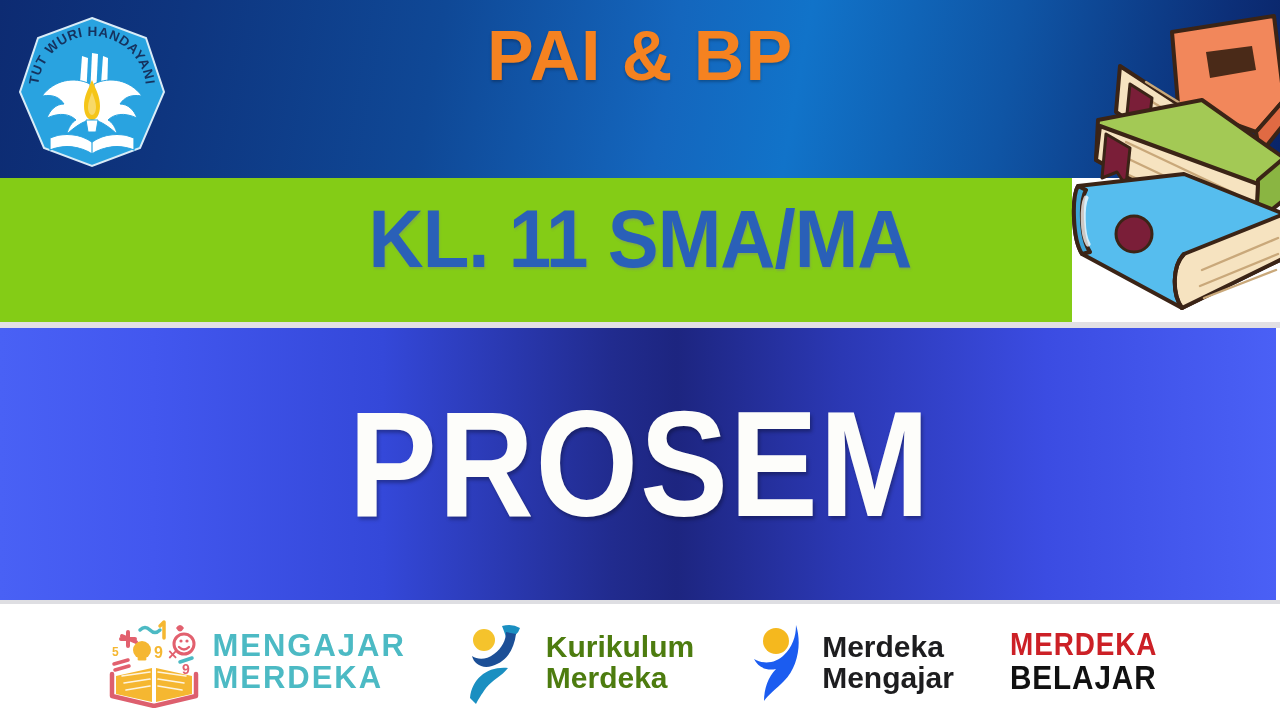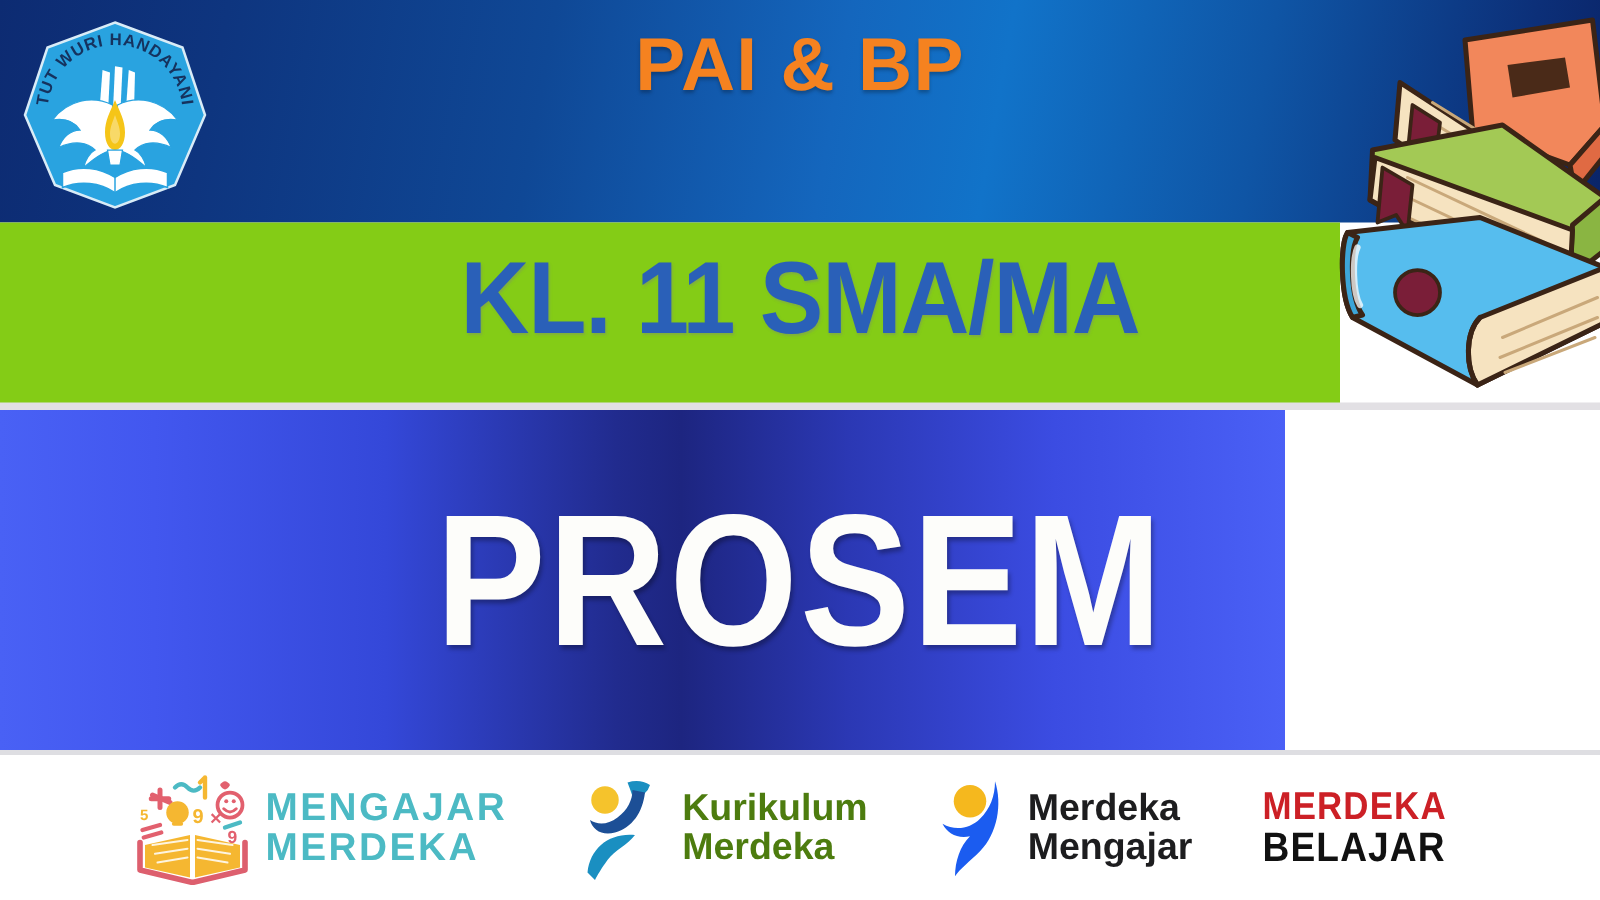--- a/index.html
+++ b/index.html
@@ -9,21 +9,21 @@
   #stage { position:relative; width:1280px; height:720px; background:#ffffff; }
 
   
   .header-band{
     position:absolute; left:0; top:0; width:1280px; height:178px;
     background:linear-gradient(100deg,#0d2b72 0%,#0e357f 14%,#0f4896 34%,#1466bd 52%,#1173c9 62%,#0f55a5 78%,#0c2f78 94%,#0a2468 100%);
     overflow:hidden;
   }
   .header-title{
     position:absolute; left:0; top:20px; width:1280px; text-align:center;
-    font-size:60px; font-weight:bold; color:#f58220;
+    font-size:70px; font-weight:bold; color:#f58220;
     letter-spacing:1px; line-height:1.05;
     font-family:"Liberation Sans", sans-serif;
     text-shadow:0 2px 3px rgba(0,0,0,.25);
   }
 
   
   .kemdikbud-logo{ position:absolute; left:16px; top:14px; width:152px; height:156px; }
 
   
   .subtitle-band{
@@ -41,21 +41,21 @@
 
   
   .books{ position:absolute; right:-4px; top:8px; width:224px; height:320px; }
 
   
   .prosem-rule{
     position:absolute; left:0; top:322px; width:1280px; height:6px;
     background:#e2e0e4;
   }
   .prosem-band{
-    position:absolute; left:0; top:328px; width:1028px; height:272px;
+    position:absolute; left:0; top:328px; width:1276px; height:272px;
     background:linear-gradient(90deg,#4961f5 0%,#4257ef 12%,#3448d9 30%,#212b8e 48%,#1d2580 53%,#2b38b4 66%,#3b4ce2 82%,#4a60f6 100%);
     overflow:hidden;
   }
   .prosem-text{
     position:absolute; left:0; top:50px; width:1280px; text-align:center;
     font-size:150px; font-weight:bold; color:#fdfdfa;
     font-family:"Liberation Sans", sans-serif;
     transform:scaleX(.88); transform-origin:center;
     letter-spacing:2px;
     text-shadow:2px 3px 4px rgba(0,0,0,.30);

